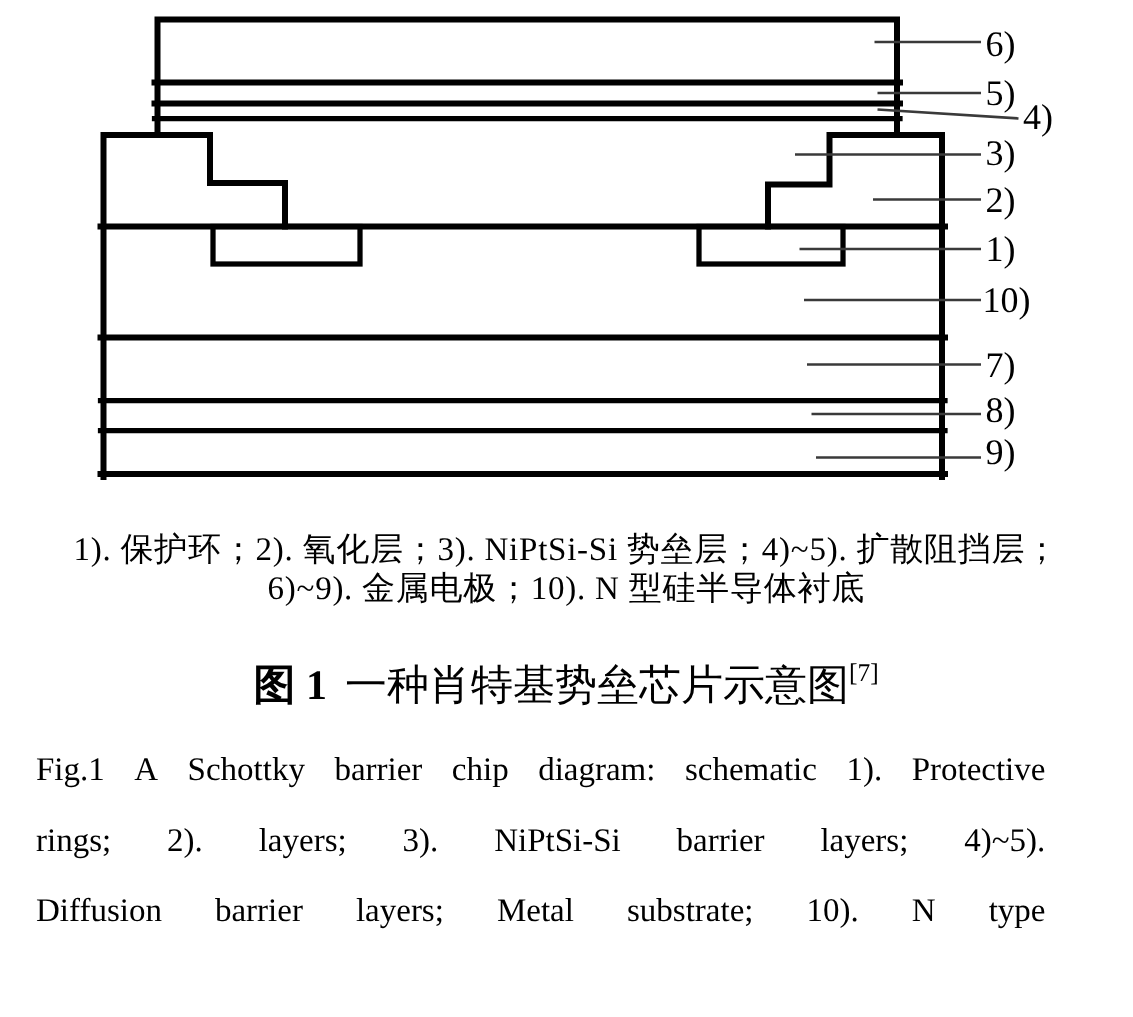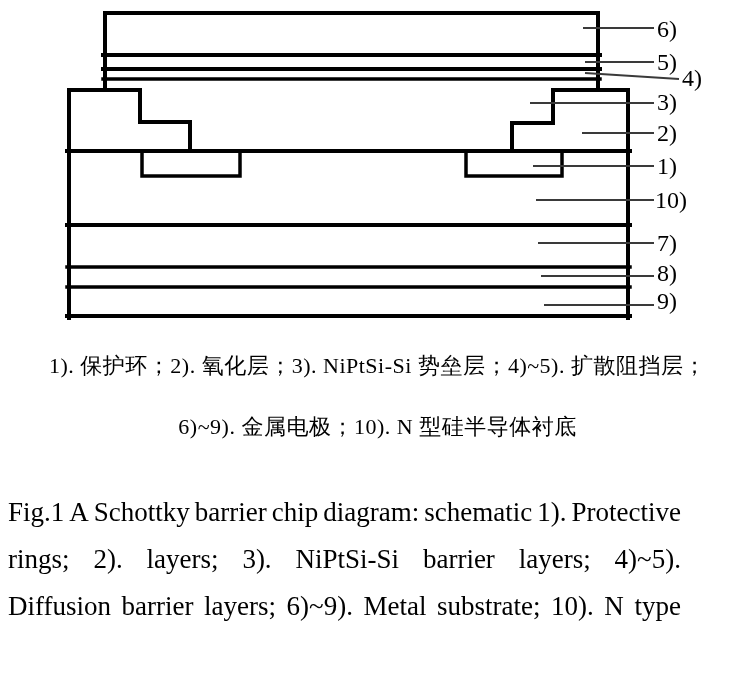--- a/index.html
+++ b/index.html
@@ -13,32 +13,32 @@
   svg text {
     font-family: "Liberation Serif", "DejaVu Serif", serif;
     font-size: 24px; fill: #000;
   }
   .cn-caption-line {
     position: absolute; left: 0; width: 755px;
     text-align: center; font-size: 22px; line-height: 30px;
     letter-spacing: 0.5px; white-space: nowrap;
   }
   .cn-line1 { top: 351px; }
-  .cn-line2 { top: 412px; }
+  .cn-line2 { top: 377px; }
   .fig-title {
     position: absolute; left: 0; top: 440px; width: 755px;
     text-align: center; font-size: 28px; line-height: 36px; white-space: nowrap;
   }
   .fig-title .title-prefix { font-weight: bold; margin-right: 12px; }
   .fig-title .title-sup {
     font-size: 17px; vertical-align: super; line-height: 0; position: relative; top: -2px;
   }
   .en-caption {
-    position: absolute; left: 0; top: 489px; width: 690px;
-    font-size: 27px;
+    position: absolute; left: 16px; top: 489px; width: 690px;
+    font-size: 22px;
   }
   .en-line {
     display: flex; justify-content: space-between;
     height: 47px; align-items: baseline; line-height: 47px;
     padding: 0 9px 0 8px; white-space: nowrap;
   }
   .en-line-last {
     display: block; text-align: left; line-height: 47px; height: 47px;
     padding: 0 9px 0 8px; white-space: nowrap;
   }
@@ -95,20 +95,23 @@
       <text x="657" y="251">7)</text>
       <text x="657" y="281">8)</text>
       <text x="657" y="309">9)</text>
     </g>
   </svg>
 
   <div class="cn-caption-line cn-line1">1). 保护环；2). 氧化层；3). NiPtSi-Si 势垒层；4)~5). 扩散阻挡层；</div>
 
   <div class="cn-caption-line cn-line2">6)~9). 金属电极；10). N 型硅半导体衬底</div>
 
+  <div class="fig-title">
+    <span class="title-prefix">图 1</span><span>一种肖特基势垒芯片示意图</span><span class="title-sup">[7]</span>
+  </div>
 
   <div class="en-caption">
     <div class="en-line">
         <span>Fig.1</span>
         <span>A</span>
         <span>Schottky</span>
         <span>barrier</span>
         <span>chip</span>
         <span>diagram:</span>
         <span>schematic</span>
@@ -122,21 +125,20 @@
         <span>3).</span>
         <span>NiPtSi-Si</span>
         <span>barrier</span>
         <span>layers;</span>
         <span>4)~5).</span>
       </div>
     <div class="en-line">
         <span>Diffusion</span>
         <span>barrier</span>
         <span>layers;</span>
-        <span>6)~9).</span>
         <span>Metal</span>
         <span>substrate;</span>
         <span>10).</span>
         <span>N</span>
         <span>type</span>
       </div>
   </div>
 
 </div>
 

